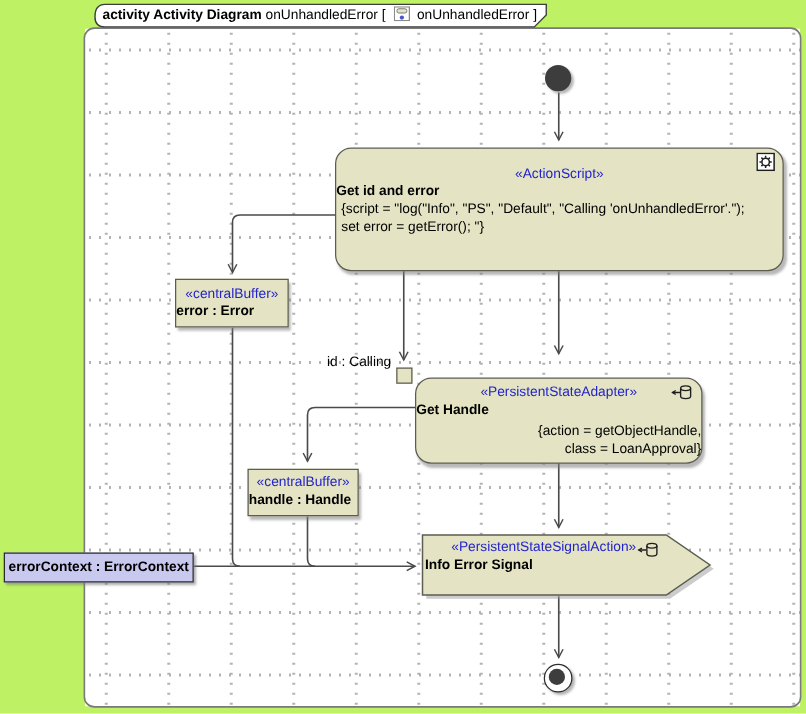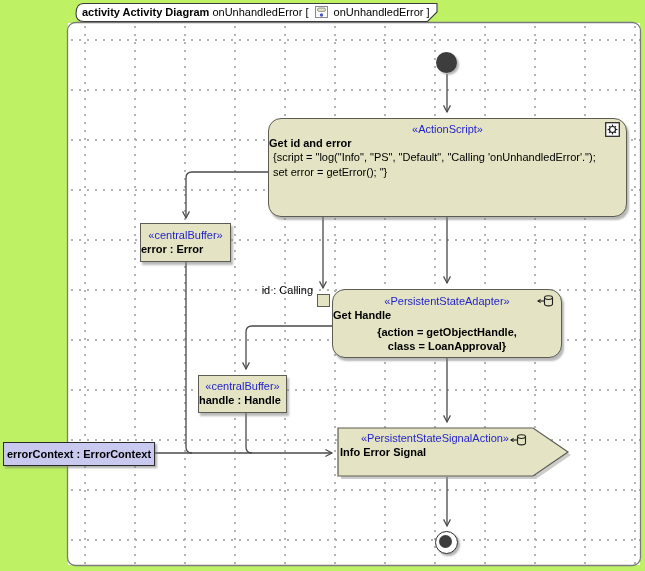--- a/index.html
+++ b/index.html
@@ -12,21 +12,21 @@
       radial-gradient(circle,#b3b3b3 0.9px,transparent 1.1px);
     background-size:8px 50px,50px 8px;
     background-position:0px -8px,-8px 0px;}
   svg.overlay{position:absolute;left:0;top:0;width:645px;height:571px;}
   .node{position:absolute;box-sizing:border-box;background:#e4e4c4;border:1px solid #5c5c52;
         box-shadow:2px 3px 2px rgba(125,125,125,0.55);font-size:11px;color:#000;}
   .rounded-lg{border-radius:13px;}
   .stereo{display:block;text-align:center;color:#2323cc;line-height:14px;white-space:nowrap;}
   .nname{display:block;text-align:left;font-weight:bold;line-height:14px;white-space:nowrap;}
   .bodyline{display:block;text-align:left;line-height:14.5px;white-space:nowrap;padding-left:4px;}
-  .propline{display:block;text-align:center;line-height:14px;white-space:nowrap;font-weight:bold;}
+  .propline{display:block;text-align:right;line-height:14px;white-space:nowrap;}
   .tab-text{position:absolute;left:82px;top:4px;height:17px;line-height:17px;font-size:11px;
             white-space:nowrap;color:#000;}
   .tab-text b{font-weight:bold;}
   .corner-icon{position:absolute;}
   .pin{position:absolute;left:317px;top:294px;width:13px;height:13px;background:#e4e4c4;
        border:1px solid #5c5c52;box-sizing:border-box;}
   .pin-label{position:absolute;left:238px;top:284px;width:75px;text-align:right;font-size:11px;
              white-space:nowrap;}
   .param-node{position:absolute;left:3px;top:442px;width:152px;height:24px;box-sizing:border-box;
               background:#c9c9f0;border:1px solid #2b2b2b;box-shadow:2px 2px 2px rgba(120,120,120,0.6);
@@ -83,21 +83,21 @@
         <rect x="0.5" y="0.5" width="12" height="11" fill="#fdfdfd" stroke="#8a8a8a"></rect>
         <rect x="2.5" y="2" width="8" height="3.4" rx="1.6" fill="#e4e4c4" stroke="#6a6a6a" stroke-width="0.7"></rect>
         <circle cx="6.5" cy="9" r="1.7" fill="#4a57c8"></circle>
       </svg>
     </span>
     <span>onUnhandledError ]</span>
   </div>
 
   <div class="initial-node"></div>
 
-  <div class="node rounded-lg" style="left:268px;top:118px;width:359px;height:99px;padding-top:3px;">
+  <div class="node rounded-lg" style="left:268px;top:118px;width:359px;height:99px;padding-top:13px;">
     <span class="stereo">«ActionScript»</span>
     <span class="nname">Get id and error</span>
     <span class="bodyline">{script = "log("Info", "PS", "Default", "Calling 'onUnhandledError'.");</span>
     <span class="bodyline">set error = getError(); "}</span>
     <span class="corner-icon" style="right:6px;top:3px;">
       <svg width="15" height="15" viewBox="0 0 15 15">
         <rect x="0.7" y="0.7" width="13.6" height="13.6" fill="#fdfdfd" stroke="#1e1e1e" stroke-width="1.2"></rect>
         <circle cx="7.5" cy="7.5" r="3" fill="none" stroke="#1e1e1e" stroke-width="1.2"></circle>
         <g stroke="#1e1e1e" stroke-width="1.2">
           <line x1="7.5" y1="2.6" x2="7.5" y2="4.2"></line>
@@ -111,21 +111,21 @@
         </g>
       </svg>
     </span>
   </div>
 
   <div class="node" style="left:140px;top:223px;width:91px;height:39px;padding-top:4px;">
     <span class="stereo">«centralBuffer»</span>
     <span class="nname">error : Error</span>
   </div>
 
-  <div class="node rounded-lg" style="left:332px;top:289px;width:230px;height:69px;padding-top:4px;">
+  <div class="node rounded-lg" style="left:332px;top:302px;width:230px;height:69px;padding-top:4px;">
     <span class="stereo">«PersistentStateAdapter»</span>
     <span class="nname">Get Handle</span>
     <span class="propline" style="margin-top:3px;">{action = getObjectHandle,</span>
     <span class="propline">class = LoanApproval}</span>
     <span class="corner-icon" style="right:7px;top:4px;">
       <svg width="18" height="14" viewBox="0 0 18 14">
         <g fill="none" stroke="#1e1e1e" stroke-width="1.1">
           <ellipse cx="12.5" cy="3.6" rx="4" ry="1.9"></ellipse>
           <path d="M8.5,3.6 V10 A4,1.9 0 0 0 16.5,10 V3.6"></path>
           <line x1="8" y1="7" x2="2" y2="7"></line>

